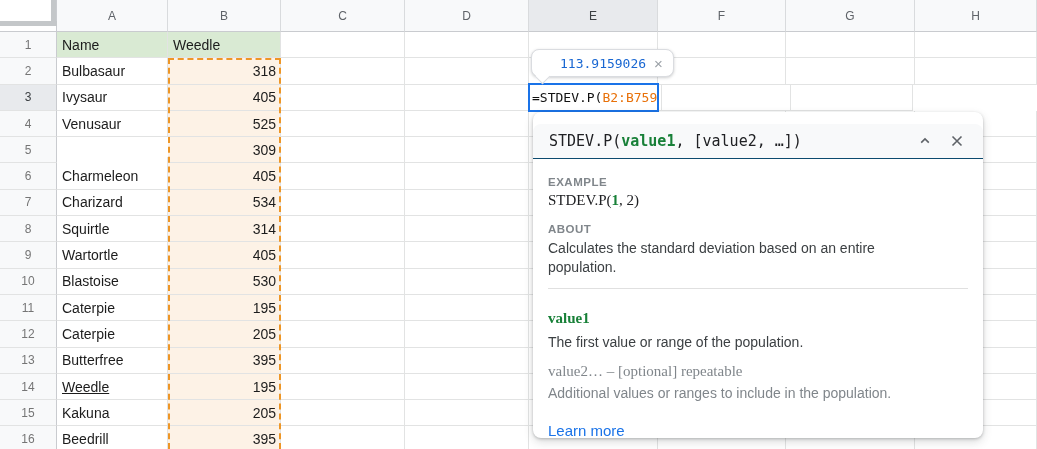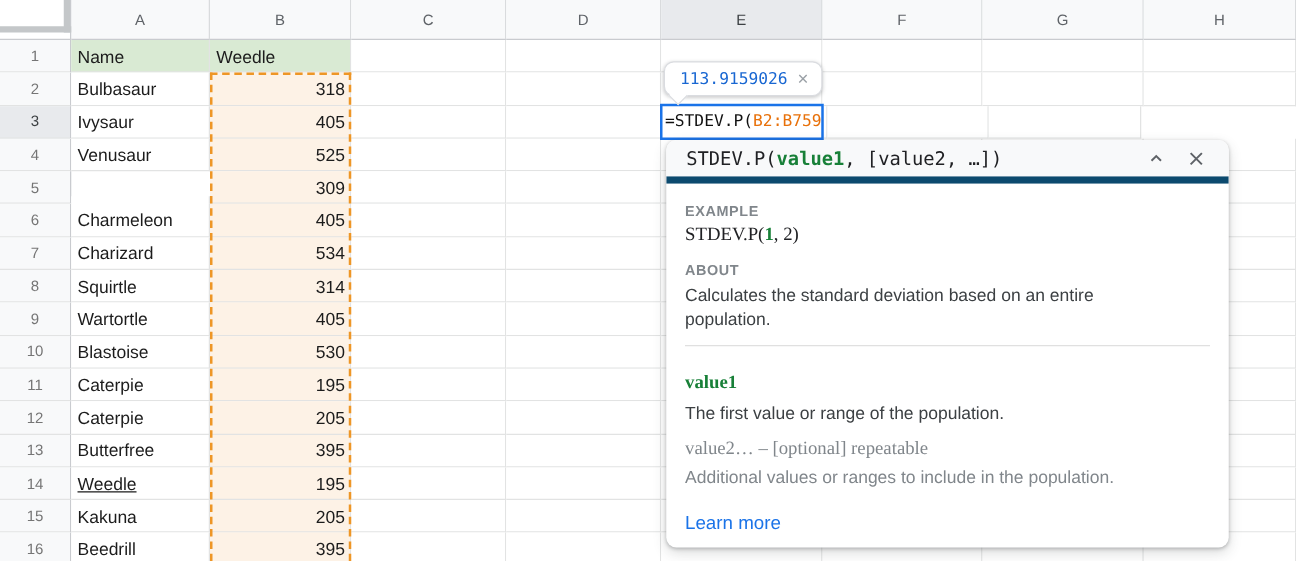--- a/index.html
+++ b/index.html
@@ -59,43 +59,43 @@
     white-space:nowrap;
   }
   .active-cell .rangeref { color:var(--range-text); }
   .caret { display:inline-block; width:2px; height:17px; background:var(--sel-blue); }
 
   
   .result-tip {
     position:absolute; left:531px; top:49px; height:28px; z-index:7;
     background:#fff; border:1px solid #dadce0; border-radius:8px;
     box-shadow:0 1px 3px rgba(60,64,67,.25);
-    display:flex; align-items:center; padding:0 10px 0 12px;
+    display:flex; align-items:center; padding:0 10px 0 28px;
   }
   .result-tip .val {
     font-family:"DejaVu Sans Mono", monospace; font-size:13px; color:var(--result-blue);
   }
   .result-tip .tipclose { color:#9aa0a6; font-size:15px; margin-left:8px; cursor:default; line-height:1; }
   .result-tip .tail {
     position:absolute; left:5px; bottom:-6px; width:11px; height:11px; background:#fff;
     border-right:1px solid #dadce0; border-bottom:1px solid #dadce0;
     transform:rotate(45deg); z-index:-1;
   }
 
   
   .fn-help {
     position:absolute; left:533px; top:112px; width:450px; height:326px; z-index:6;
     background:#fff; border-radius:8px;
     box-shadow:0 1px 3px rgba(60,64,67,.3), 0 4px 10px rgba(60,64,67,.18);
     font-size:14px; color:#3c4043;
   }
   .fh-header {
-    height:35px; background:#f8f9fa; border-bottom:6px solid #0c4a6e;
+    height:35px; background:#f8f9fa; border-bottom:1px solid #0c4a6e;
     border-radius:8px 8px 0 0; display:flex; align-items:center; padding:0 14px 0 16px;
-    font-family:"DejaVu Sans Mono", monospace; font-size:15px; color:#202124;
+    font-family:"DejaVu Sans Mono", monospace; font-size:15px; color:#202124;margin-top:12px;
   }
   .fh-header .sig { flex:1; white-space:nowrap; overflow:hidden; }
   .argname { color:var(--fn-green); font-weight:bold; }
   .fh-iconbtn {
     width:24px; height:24px; display:flex; align-items:center; justify-content:center;
     cursor:pointer; margin-left:8px; flex:none;
   }
   .fh-body { padding:0 15px; }
   .seclabel {
     font-size:11.5px; font-weight:bold; letter-spacing:.5px; color:#80868b;

